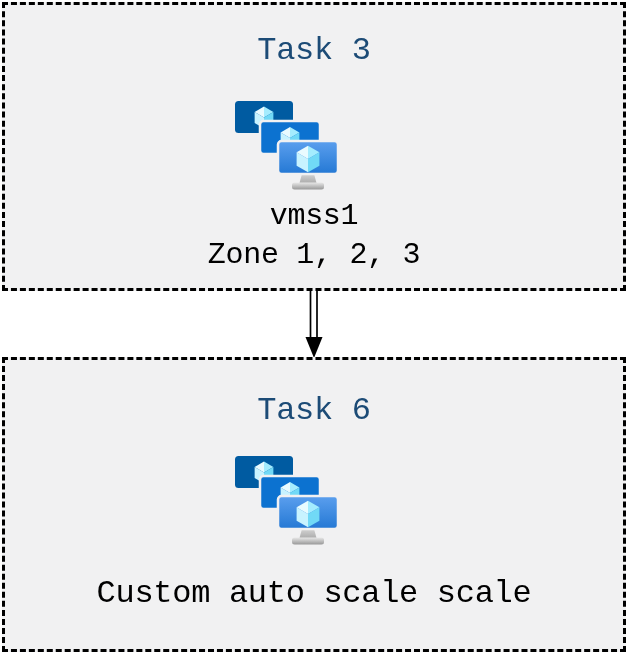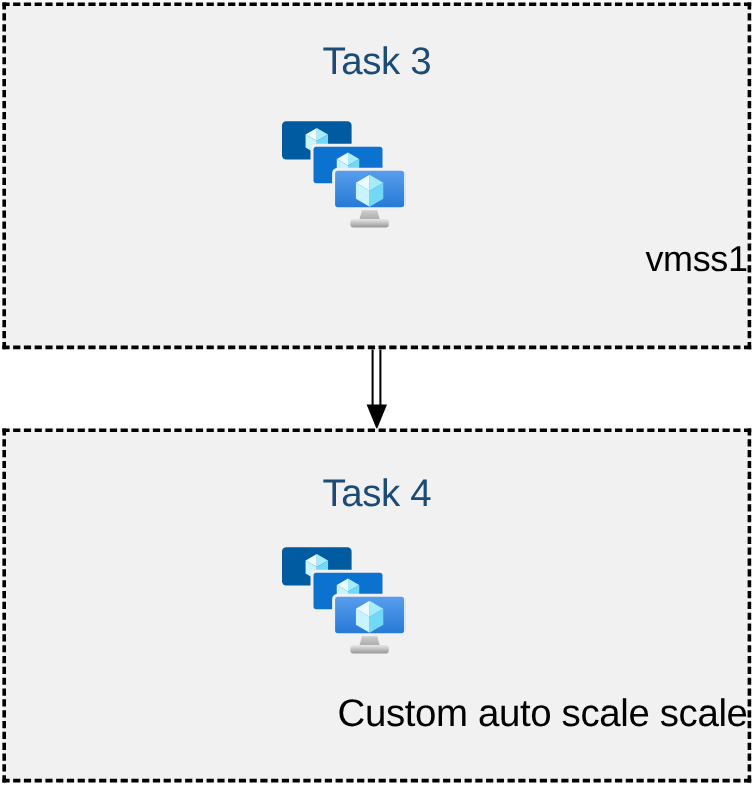--- a/index.html
+++ b/index.html
@@ -1,36 +1,36 @@
 <!DOCTYPE html>
 <html><head>
 <meta charset="utf-8">
 <style>
   html,body{margin:0;padding:0;background:#ffffff;}
   .canvas{
     position:relative;width:628px;height:654px;background:#ffffff;
-    font-family:Liberation Sans, sans-serif;overflow:hidden;
+    font-family:Liberation Mono, monospace;overflow:hidden;
   }
   .task-box{
     position:absolute;left:2px;width:624px;box-sizing:border-box;
     background:#f1f1f2;border:3px dashed #000000;
   }
   .box-task3{top:2px;height:289px;}
   .box-task4{top:357px;height:295px;}
   .task-title{
     position:absolute;left:0;width:100%;text-align:center;
     font-size:32px;line-height:40px;color:#1c4b76;letter-spacing:-0.3px;
   }
   .box-task3 .task-title{top:26px;}
   .box-task4 .task-title{top:31px;}
   .icon-wrap{position:absolute;left:229px;width:104px;height:90px;}
   .box-task3 .icon-wrap{top:95px;}
   .box-task4 .icon-wrap{top:95px;}
   .label-block{
-    position:absolute;left:0;width:100%;text-align:right;color:#000000;
+    position:absolute;left:0;width:100%;text-align:center;color:#000000;
     letter-spacing:-0.3px;
   }
   .vmss-lines{top:192px;font-size:30px;line-height:39px;}
   .autoscale-line{top:214px;font-size:32px;line-height:40px;}
   .arrow-wrap{position:absolute;left:301px;top:291px;width:26px;height:67px;}
   .hidden-defs{position:absolute;width:0;height:0;overflow:hidden;}
 </style>
 </head>
 <body>
 
@@ -71,33 +71,34 @@
 
   <section class="task-box box-task3">
     <div class="task-title">Task 3</div>
     <div class="icon-wrap">
       <svg viewBox="0 0 104 90" width="104" height="90">
           <use href="#vmss-icon"></use>
         </svg>
     </div>
     <div class="label-block vmss-lines">
       <div>vmss1</div>
+      <div>Zone 1, 2, 3</div>
     </div>
   </section>
 
   <div class="arrow-wrap">
     <svg viewBox="0 0 26 67" width="26" height="67">
       <line x1="9.5" y1="0" x2="9.5" y2="49" stroke="#000000" stroke-width="1.7"></line>
       <line x1="16" y1="0" x2="16" y2="49" stroke="#000000" stroke-width="1.7"></line>
       <polygon points="13,67 4.5,46 21.5,46" fill="#000000"></polygon>
     </svg>
   </div>
 
   <section class="task-box box-task4">
-    <div class="task-title">Task 4</div>
+    <div class="task-title">Task 6</div>
     <div class="icon-wrap">
       <svg viewBox="0 0 104 90" width="104" height="90">
           <use href="#vmss-icon"></use>
         </svg>
     </div>
     <div class="label-block autoscale-line">
       <div>Custom auto scale scale</div>
     </div>
   </section>
 

